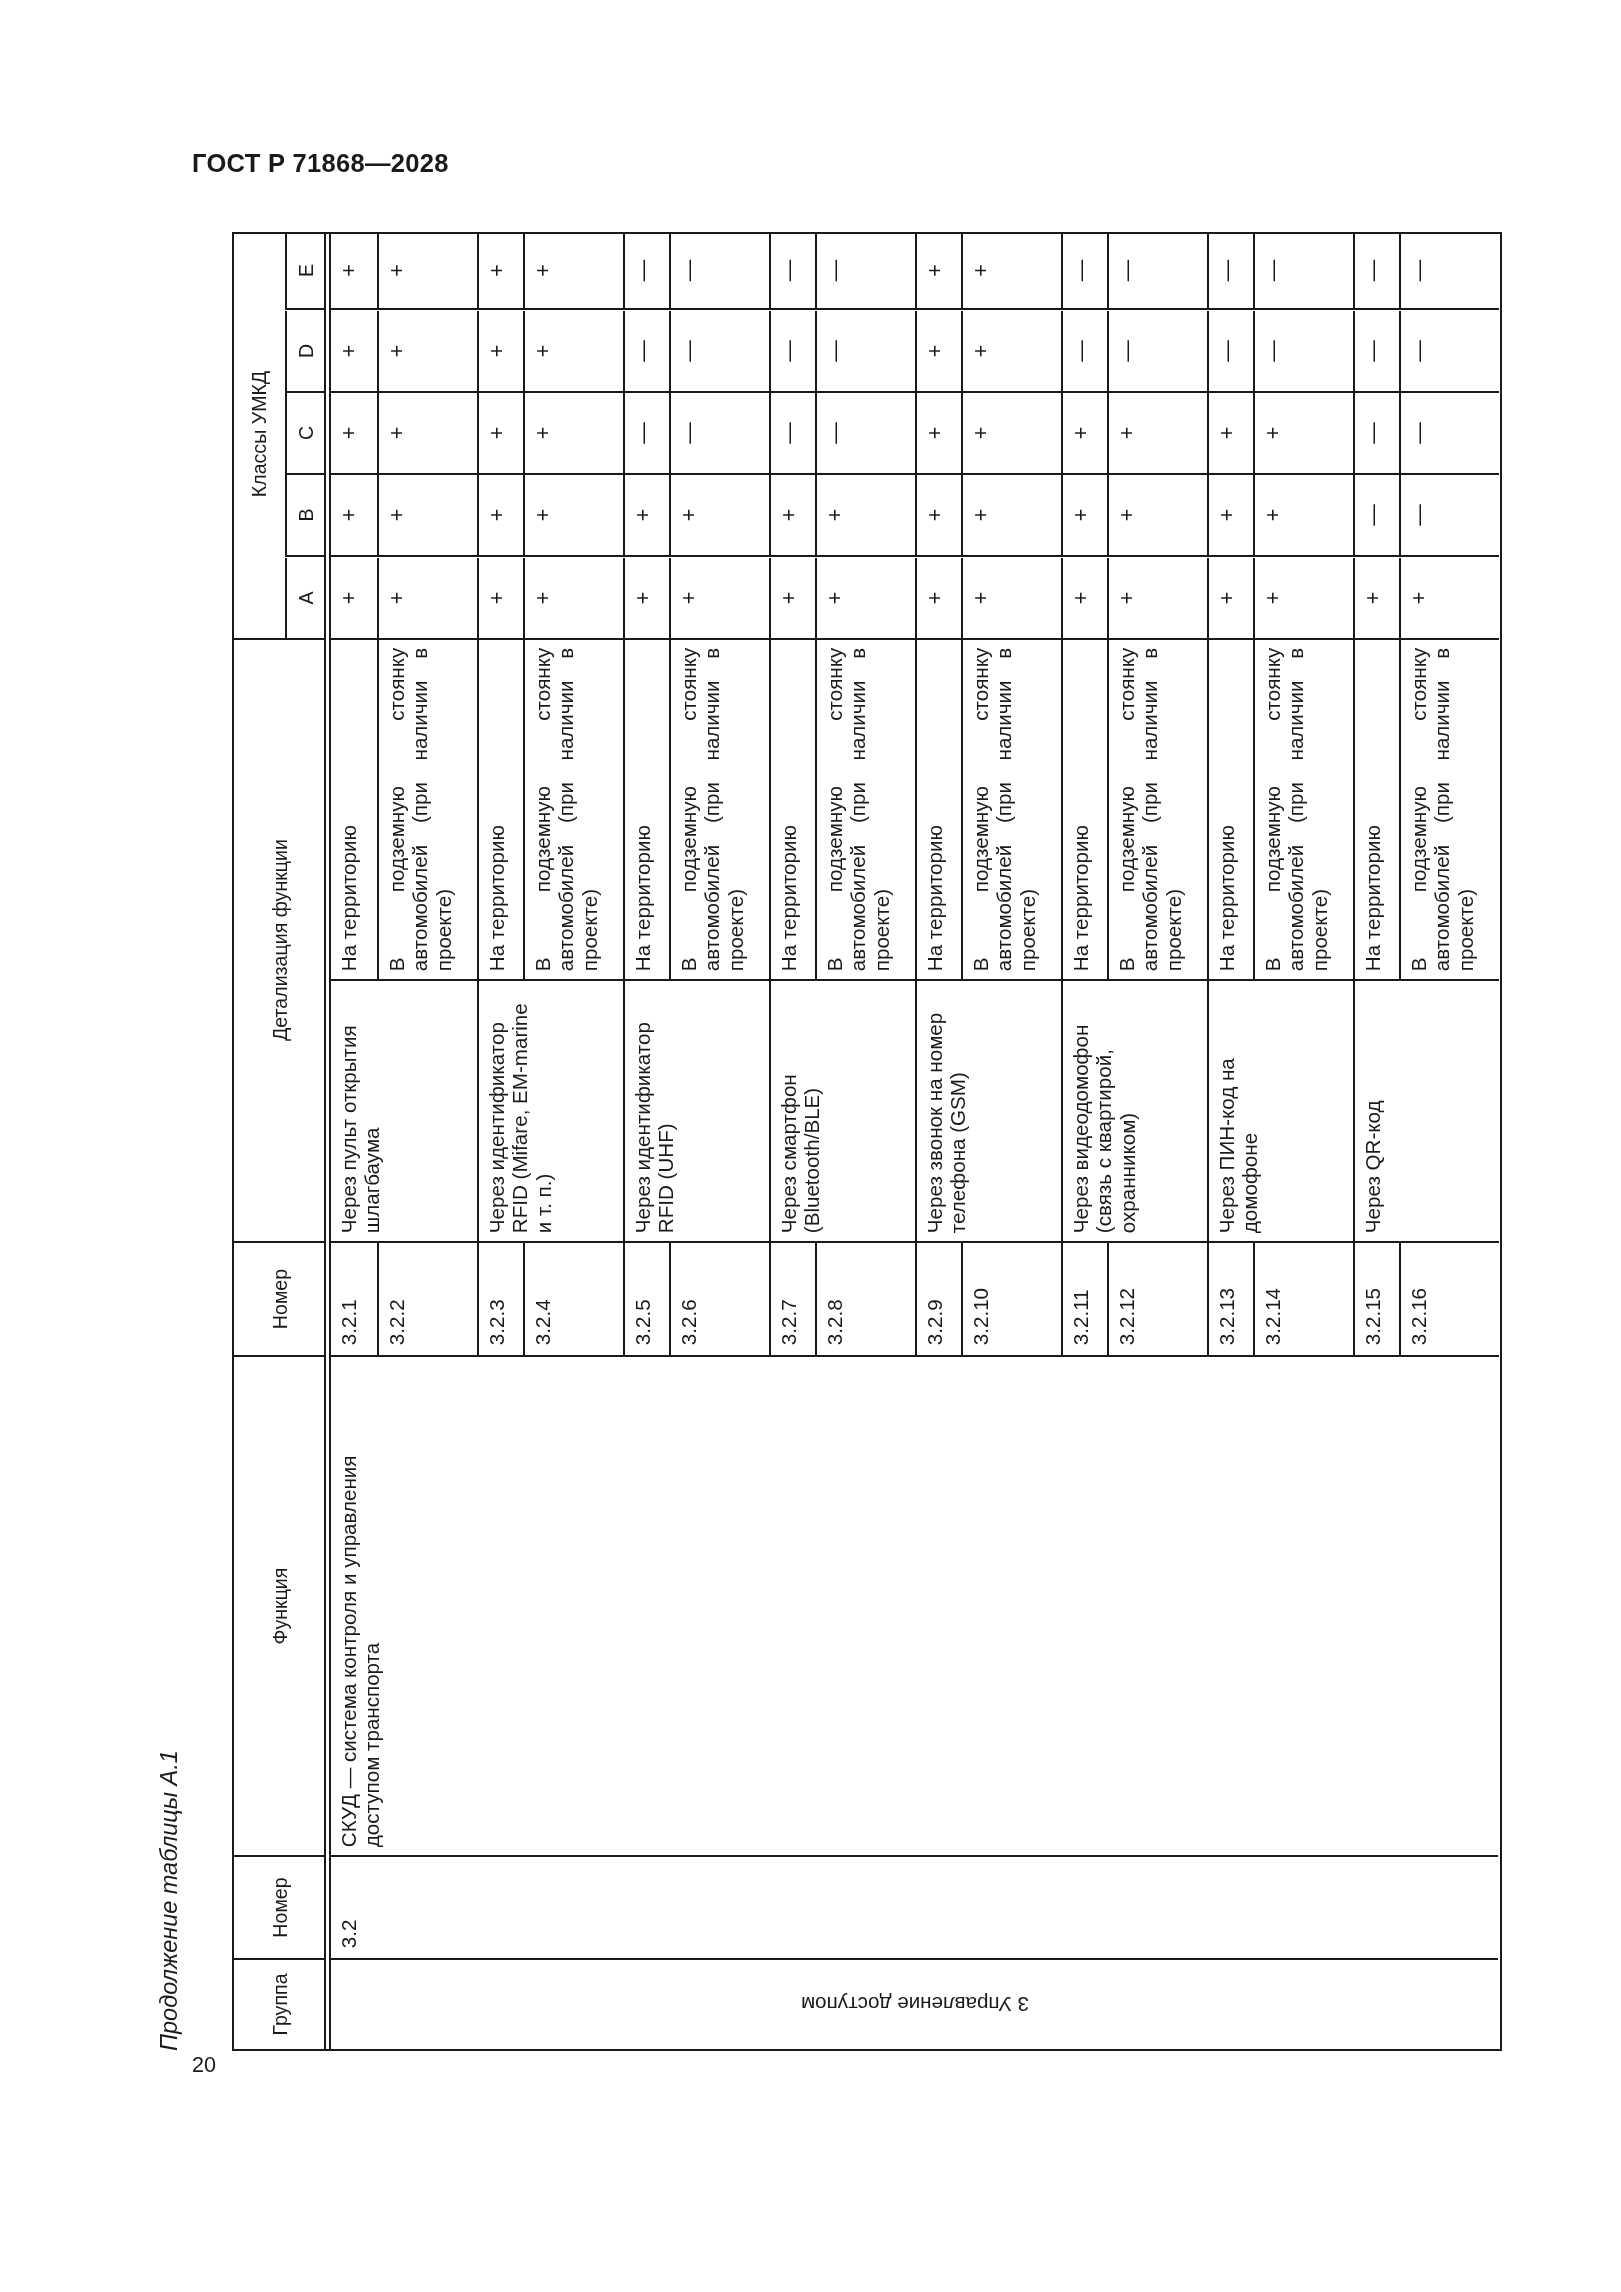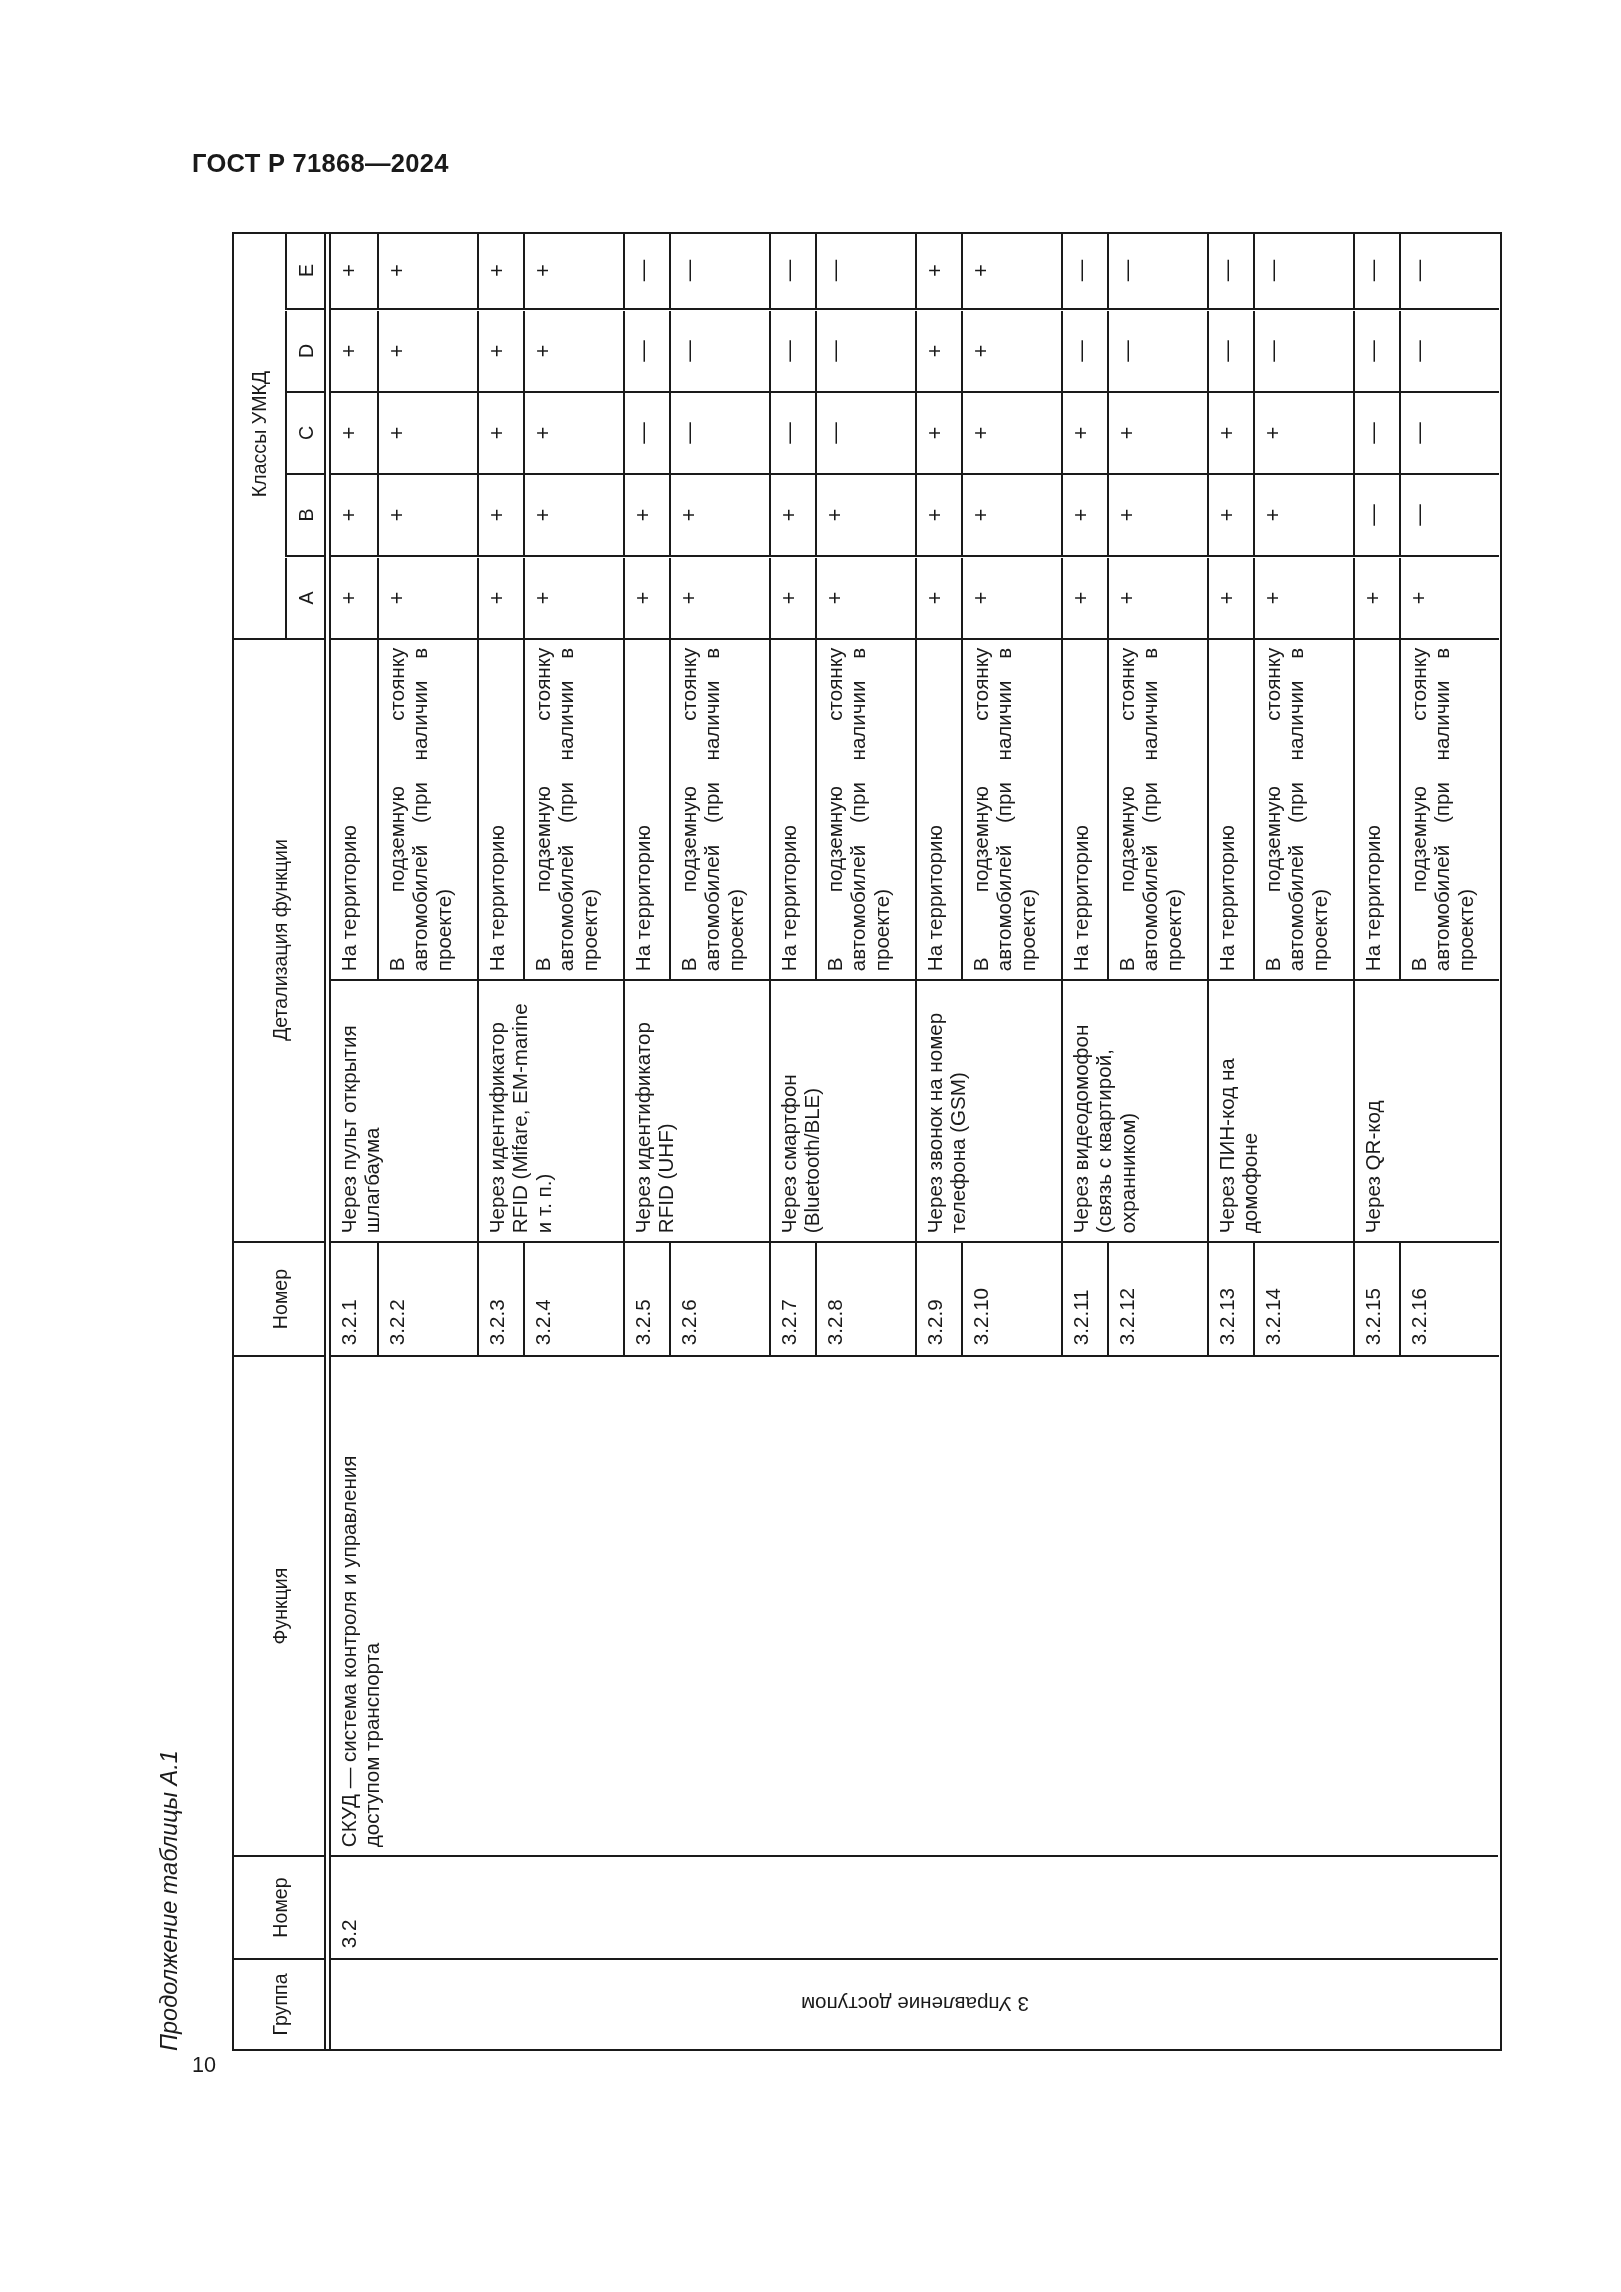--- a/index.html
+++ b/index.html
@@ -16,22 +16,22 @@
   .hdr { display:flex; align-items:center; justify-content:center; text-align:center; font-size:19.6px; }
   .txt { padding:5.9px 7.8px; text-align:justify; }
   .num { padding:5.9px 9.8px; }
   .mark { display:flex; align-items:flex-start; justify-content:center; padding-top:5.9px; font-size:21.6px; }
   .dbl { position:absolute; left:0; width:100%; height:6.9px; border-top:2px solid #1a1a1a; border-bottom:2px solid #1a1a1a; box-sizing:border-box; background:#fff; }
   .group-text { writing-mode:vertical-rl; transform:rotate(180deg); font-size:20.6px; }
 </style>
 </head>
 <body>
 
-<div class="doc-header">ГОСТ Р 71868—2024</div>
-<div class="page-num">10</div>
+<div class="doc-header">ГОСТ Р 71868—2028</div>
+<div class="page-num">20</div>
 
 <div class="land">
   <div class="caption">Продолжение таблицы А.1</div>
   <div class="tbl" id="tbl">
 
     <div class="c hdr" style="left:0;top:0;width:89px;height:93px;">Группа</div>
     <div class="c hdr bl" style="left:89px;top:0;width:103px;height:93px;">Номер</div>
     <div class="c hdr bl" style="left:192px;top:0;width:500px;height:93px;">Функция</div>
     <div class="c hdr bl" style="left:692px;top:0;width:114px;height:93px;">Номер</div>
     <div class="c hdr bl" style="left:806px;top:0;width:604px;height:93px;">Детализация функции</div>

